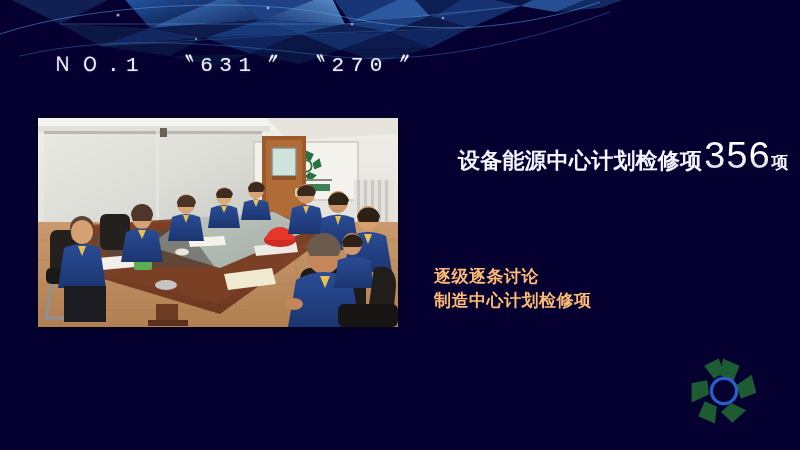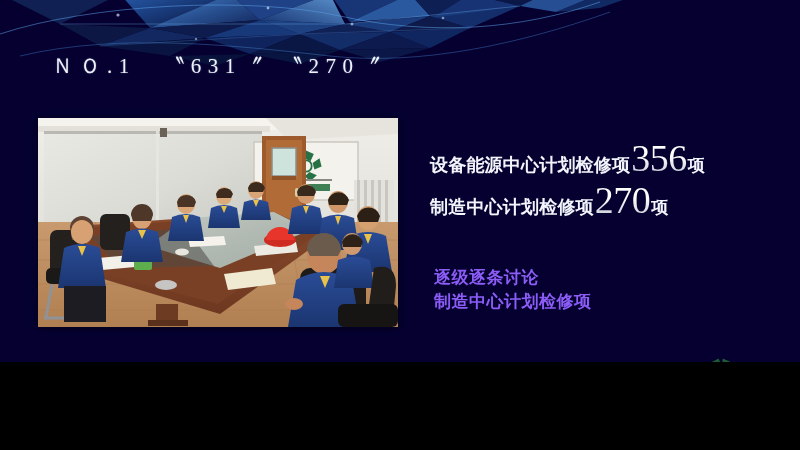--- a/index.html
+++ b/index.html
@@ -3,24 +3,24 @@
 <meta charset="utf-8">
 <style>
   html, body {
     margin: 0;
     padding: 0;
     background: #000;
   }
   #slide {
     position: relative;
     width: 800px;
-    height: 362px;
+    height: 450px;
     overflow: hidden;
     background: #050030;
-    font-family: Liberation Serif, serif;
+    font-family: Liberation Mono, monospace;
     -webkit-font-smoothing: antialiased;
   }
 
   
   #poly-decor {
     position: absolute;
     left: 0; top: -6px;
     width: 640px; height: 86px;
     pointer-events: none;
   }
@@ -56,23 +56,24 @@
   .stat-line {
     position: absolute;
     left: 430px;
     white-space: nowrap;
     color: #f2f5fc;
     font-weight: 700;
   }
   #stat-1 { top: 136px; }
   #stat-2 { top: 178px; }
   .stat-label {
-    font-size: 18px;
+    font-size: 22px;
     letter-spacing: .2px;
     vertical-align: baseline;
+    margin-left: 28px;
   }
   .stat-num {
     font-size: 38px;
     font-weight: 400;
     letter-spacing: -0.5px;
     vertical-align: baseline;
     background: linear-gradient(180deg,#ffffff 0%,#ffffff 45%,#b9bfcc 100%);
     -webkit-background-clip: text;
     background-clip: text;
     color: transparent;
@@ -80,21 +81,21 @@
   }
   .stat-unit {
     font-size: 17px;
     vertical-align: baseline;
   }
 
   #note-block {
     position: absolute;
     left: 434px;
     top: 266px;
-    color: #8b5cf6;
+    color: #fdba74;
     font-size: 17px;
     font-weight: 700;
     line-height: 24px;
     letter-spacing: .5px;
     white-space: nowrap;
   }
 
   
   #corner-logo {
     position: absolute;
@@ -350,23 +351,20 @@
 
       <path d="M336,150 q22,-6 22,18 l-4,41 h-26 z" fill="#201d1b"></path>
       <rect x="300" y="186" width="60" height="23" rx="6" fill="#171514"></rect>
     </svg>
   </div>
 
   <div class="stat-line" id="stat-1">
     <span class="stat-label">设备能源中心计划检修项</span><span class="stat-num">356</span><span class="stat-unit">项</span>
   </div>
 
-  <div class="stat-line" id="stat-2">
-    <span class="stat-label">制造中心计划检修项</span><span class="stat-num">270</span><span class="stat-unit">项</span>
-  </div>
 
   <div id="note-block">
     <div>逐级逐条讨论</div>
     <div>制造中心计划检修项</div>
   </div>
 
   <div id="corner-logo">
     <svg viewBox="-60 -60 120 120">
       <g fill="#1d5c33">
         <path d="M-2,-54 L26,-42 L16,-17 L-6,-26 Z"></path>

